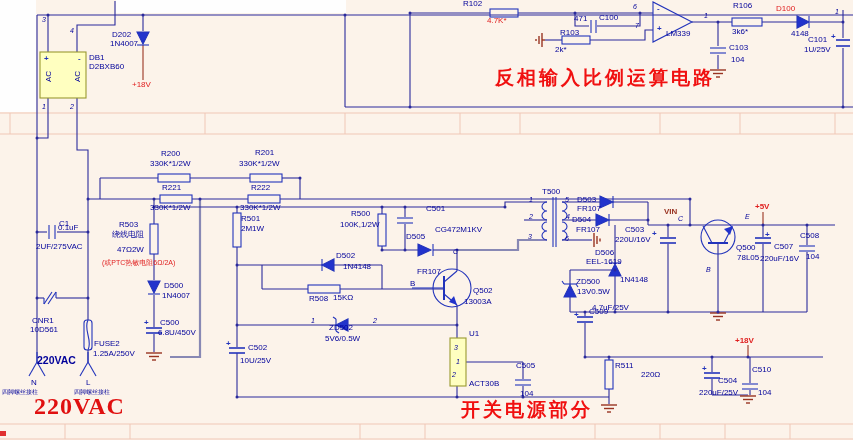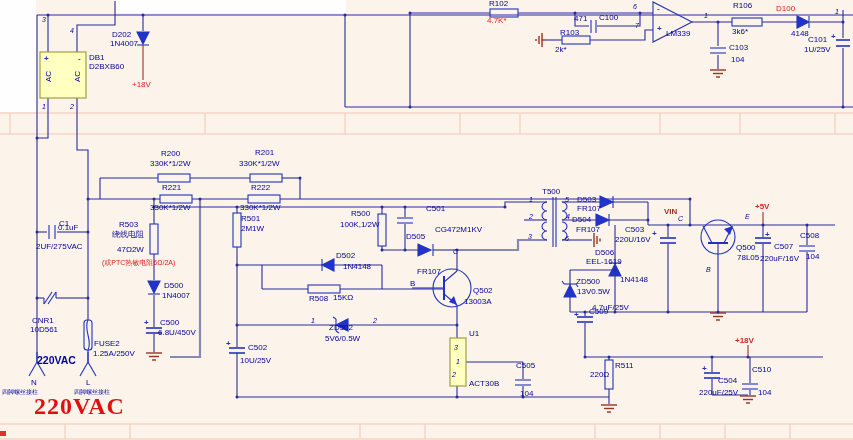--- a/index.html
+++ b/index.html
@@ -442,21 +442,21 @@
 <span class="lbl" style="left:89px;top:54px">DB1</span>
 <span class="lbl" style="left:89px;top:63px">D2BXB60</span>
 <span class="lbl plus" style="left:44px;top:55px">+</span>
 <span class="lbl plus" style="left:78px;top:55px">-</span>
 <span class="lbl rot" style="left:45px;top:82px">AC</span>
 <span class="lbl rot" style="left:74px;top:82px">AC</span>
 <span class="lbl" style="left:112px;top:31px">D202</span>
 <span class="lbl" style="left:110px;top:40px">1N4007</span>
 <span class="lbl red" style="left:132px;top:81px">+18V</span>
 
-<span class="lbl" style="left:489px;top:0px">R102</span>
+<span class="lbl" style="left:463px;top:0px">R102</span>
 <span class="lbl red" style="left:487px;top:17px">4.7K*</span>
 <span class="lbl" style="left:574px;top:15px">471</span>
 <span class="lbl" style="left:599px;top:14px">C100</span>
 <span class="lbl pin" style="left:633px;top:3px">6</span>
 <span class="lbl pin" style="left:635px;top:22px">7</span>
 <span class="lbl plus" style="left:657px;top:5px">-</span>
 <span class="lbl plus" style="left:657px;top:25px">+</span>
 <span class="lbl" style="left:666px;top:30px">LM339</span>
 <span class="lbl pin" style="left:704px;top:12px">1</span>
 <span class="lbl" style="left:733px;top:2px">R106</span>
@@ -464,20 +464,21 @@
 <span class="lbl red" style="left:776px;top:5px">D100</span>
 <span class="lbl" style="left:791px;top:30px">4148</span>
 <span class="lbl" style="left:560px;top:29px">R103</span>
 <span class="lbl" style="left:555px;top:46px">2k*</span>
 <span class="lbl" style="left:729px;top:44px">C103</span>
 <span class="lbl" style="left:731px;top:56px">104</span>
 <span class="lbl plus" style="left:831px;top:33px">+</span>
 <span class="lbl" style="left:808px;top:36px">C101</span>
 <span class="lbl" style="left:804px;top:46px">1U/25V</span>
 <span class="lbl pin" style="left:835px;top:8px">1</span>
+<span class="lbl title" style="left:495px;top:68px">反相输入比例运算电路</span>
 
 <span class="lbl" style="left:161px;top:150px">R200</span>
 <span class="lbl" style="left:150px;top:160px">330K*1/2W</span>
 <span class="lbl" style="left:255px;top:149px">R201</span>
 <span class="lbl" style="left:239px;top:160px">330K*1/2W</span>
 <span class="lbl" style="left:162px;top:184px">R221</span>
 <span class="lbl" style="left:150px;top:204px">330K*1/2W</span>
 <span class="lbl" style="left:251px;top:184px">R222</span>
 <span class="lbl" style="left:240px;top:204px">330K*1/2W</span>
 
@@ -543,28 +544,29 @@
 <span class="lbl" style="left:620px;top:276px">1N4148</span>
 <span class="lbl" style="left:576px;top:278px">ZD500</span>
 <span class="lbl" style="left:577px;top:288px">13V0.5W</span>
 <span class="lbl plus" style="left:652px;top:230px">+</span>
 <span class="lbl" style="left:625px;top:226px">C503</span>
 <span class="lbl" style="left:615px;top:236px">220U/16V</span>
 <span class="lbl plus" style="left:574px;top:311px">+</span>
 <span class="lbl" style="left:589px;top:308px">C509</span>
 <span class="lbl" style="left:592px;top:304px">4.7uF/25V</span>
 <span class="lbl" style="left:615px;top:362px">R511</span>
-<span class="lbl" style="left:590px;top:371px">220Ω</span>
+<span class="lbl" style="left:641px;top:371px">220Ω</span>
 <span class="lbl" style="left:469px;top:330px">U1</span>
 <span class="lbl" style="left:469px;top:380px">ACT30B</span>
 <span class="lbl pin" style="left:454px;top:344px">3</span>
 <span class="lbl pin" style="left:456px;top:358px">1</span>
 <span class="lbl pin" style="left:452px;top:371px">2</span>
 <span class="lbl" style="left:516px;top:362px">C505</span>
 <span class="lbl" style="left:520px;top:390px">104</span>
+<span class="lbl title" style="left:461px;top:400px">开关电源部分</span>
 
 <span class="lbl maroon" style="left:664px;top:208px;font-weight:bold">VIN</span>
 <span class="lbl pin" style="left:678px;top:215px">C</span>
 <span class="lbl pin" style="left:745px;top:213px">E</span>
 <span class="lbl pin" style="left:706px;top:266px">B</span>
 <span class="lbl red" style="left:755px;top:203px;font-weight:bold">+5V</span>
 <span class="lbl" style="left:736px;top:244px">Q500</span>
 <span class="lbl" style="left:737px;top:254px">78L05</span>
 <span class="lbl plus" style="left:765px;top:231px">+</span>
 <span class="lbl" style="left:774px;top:243px">C507</span>

